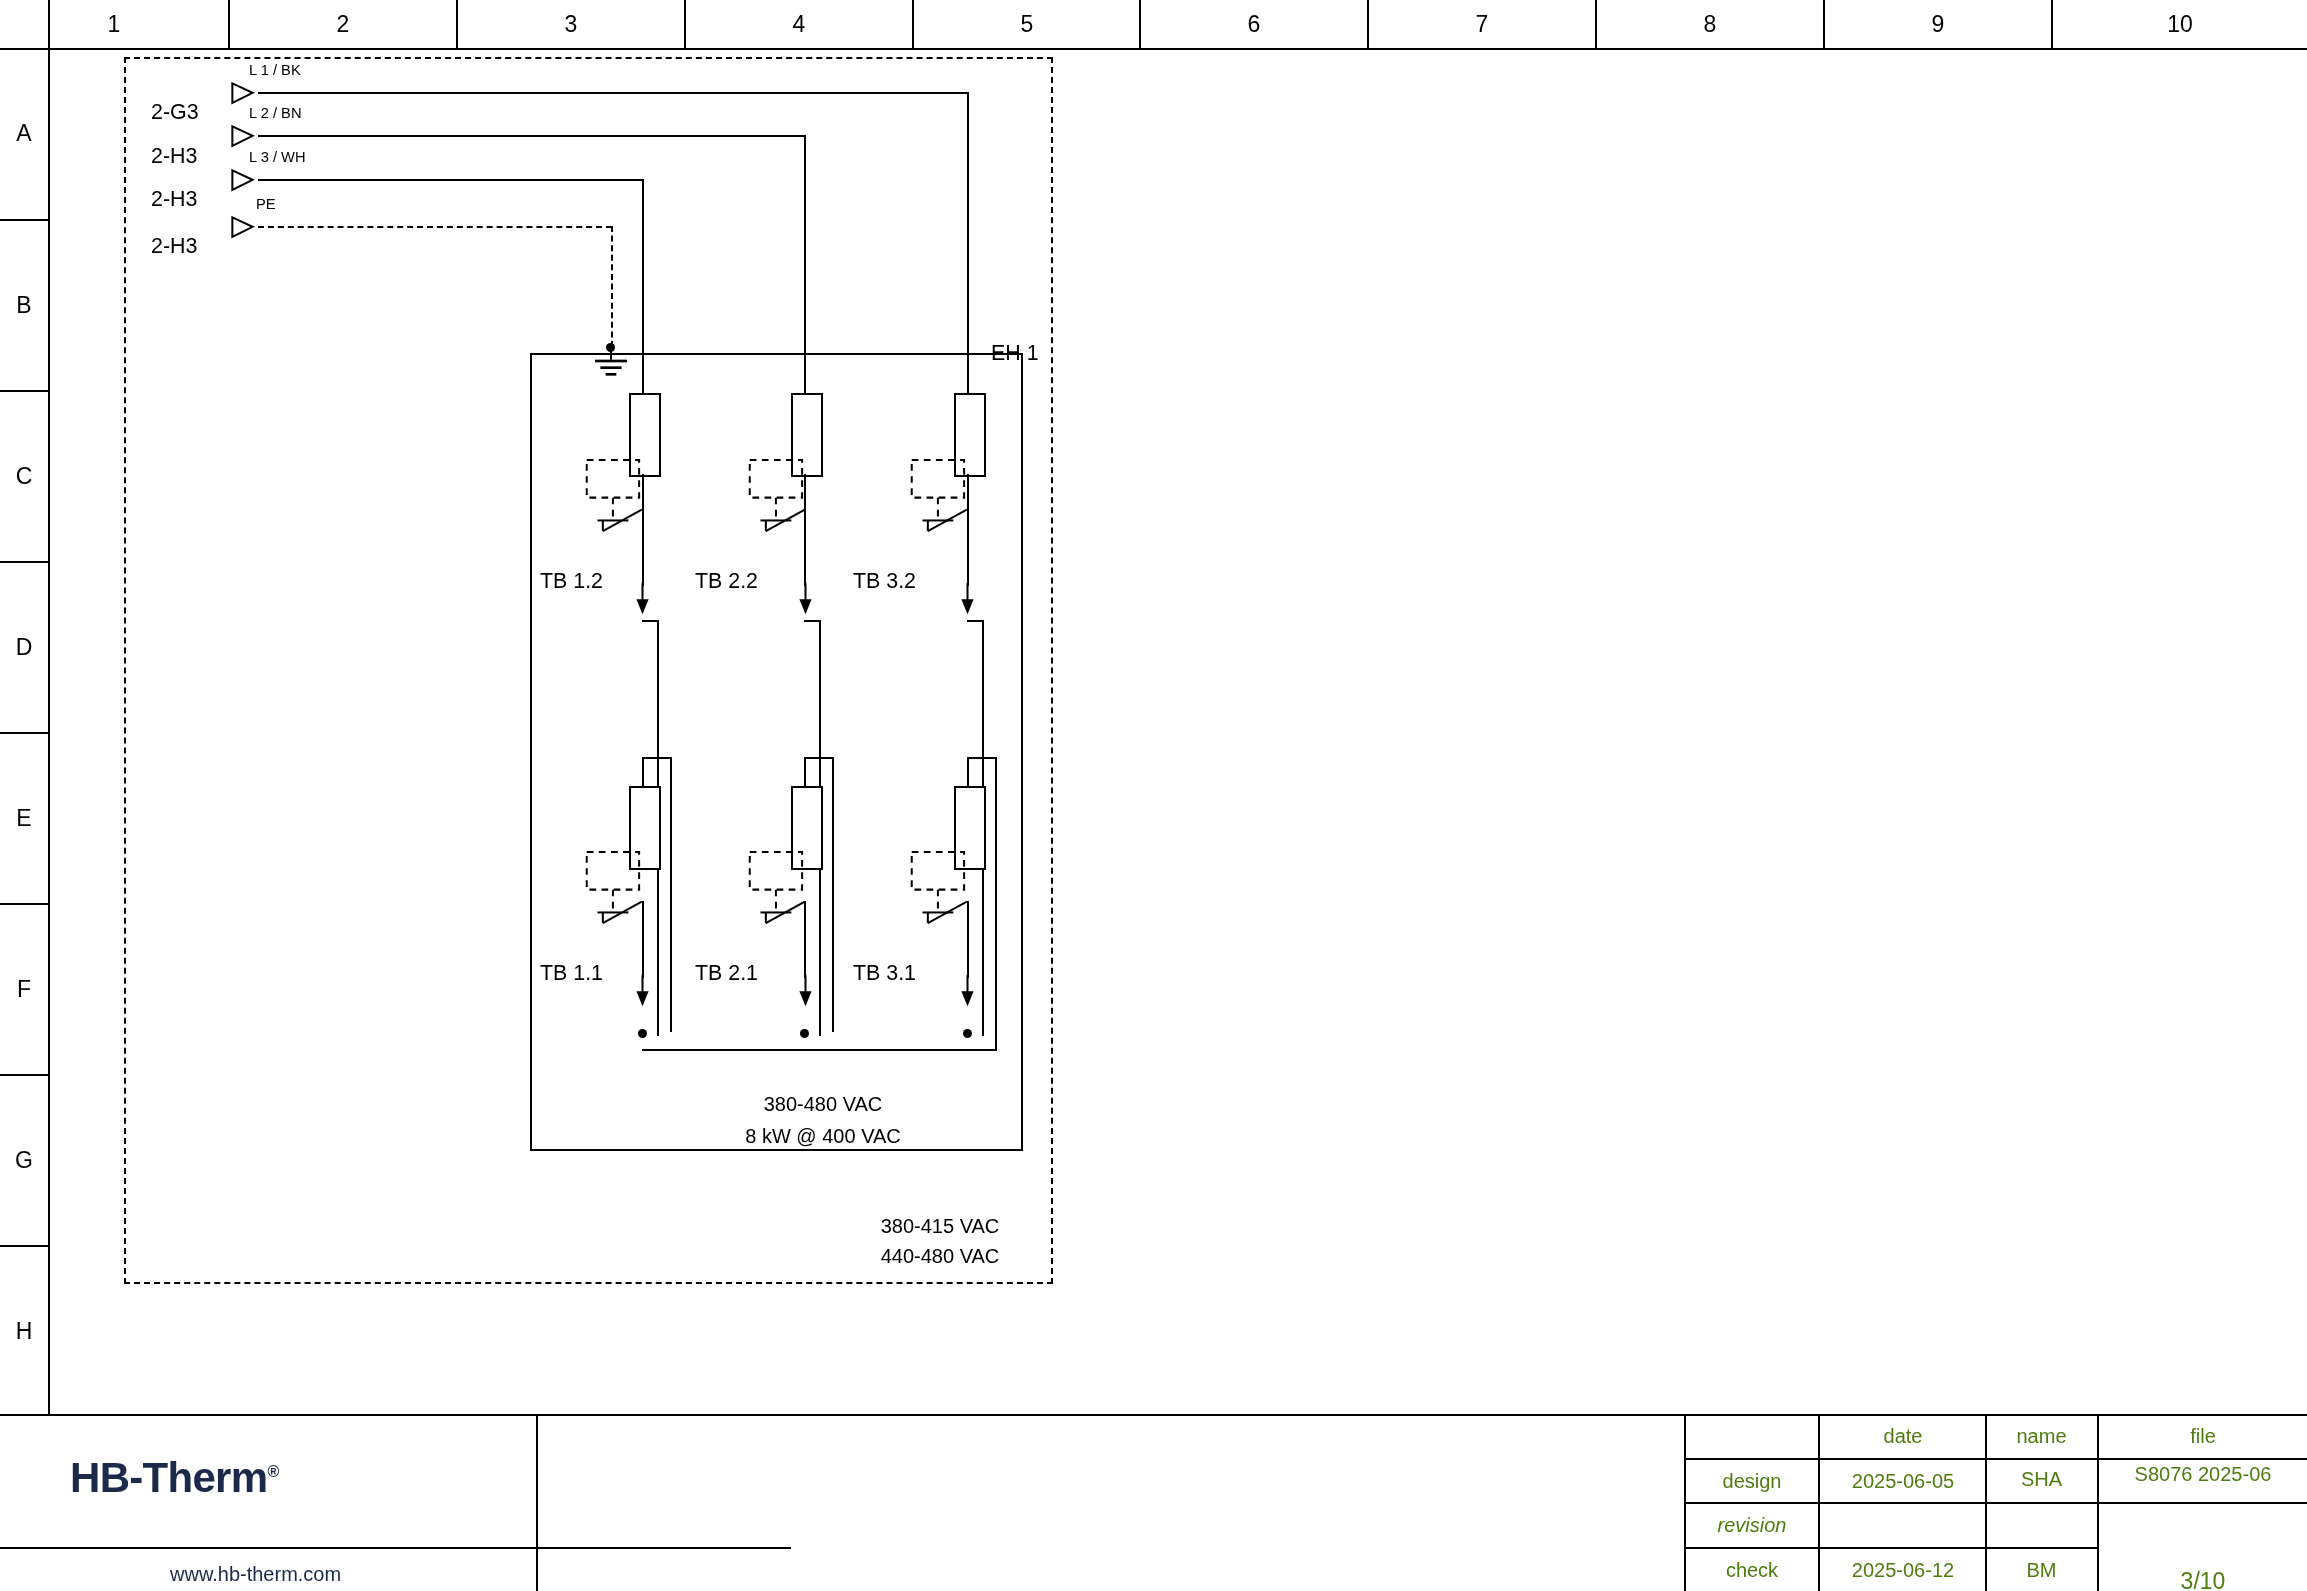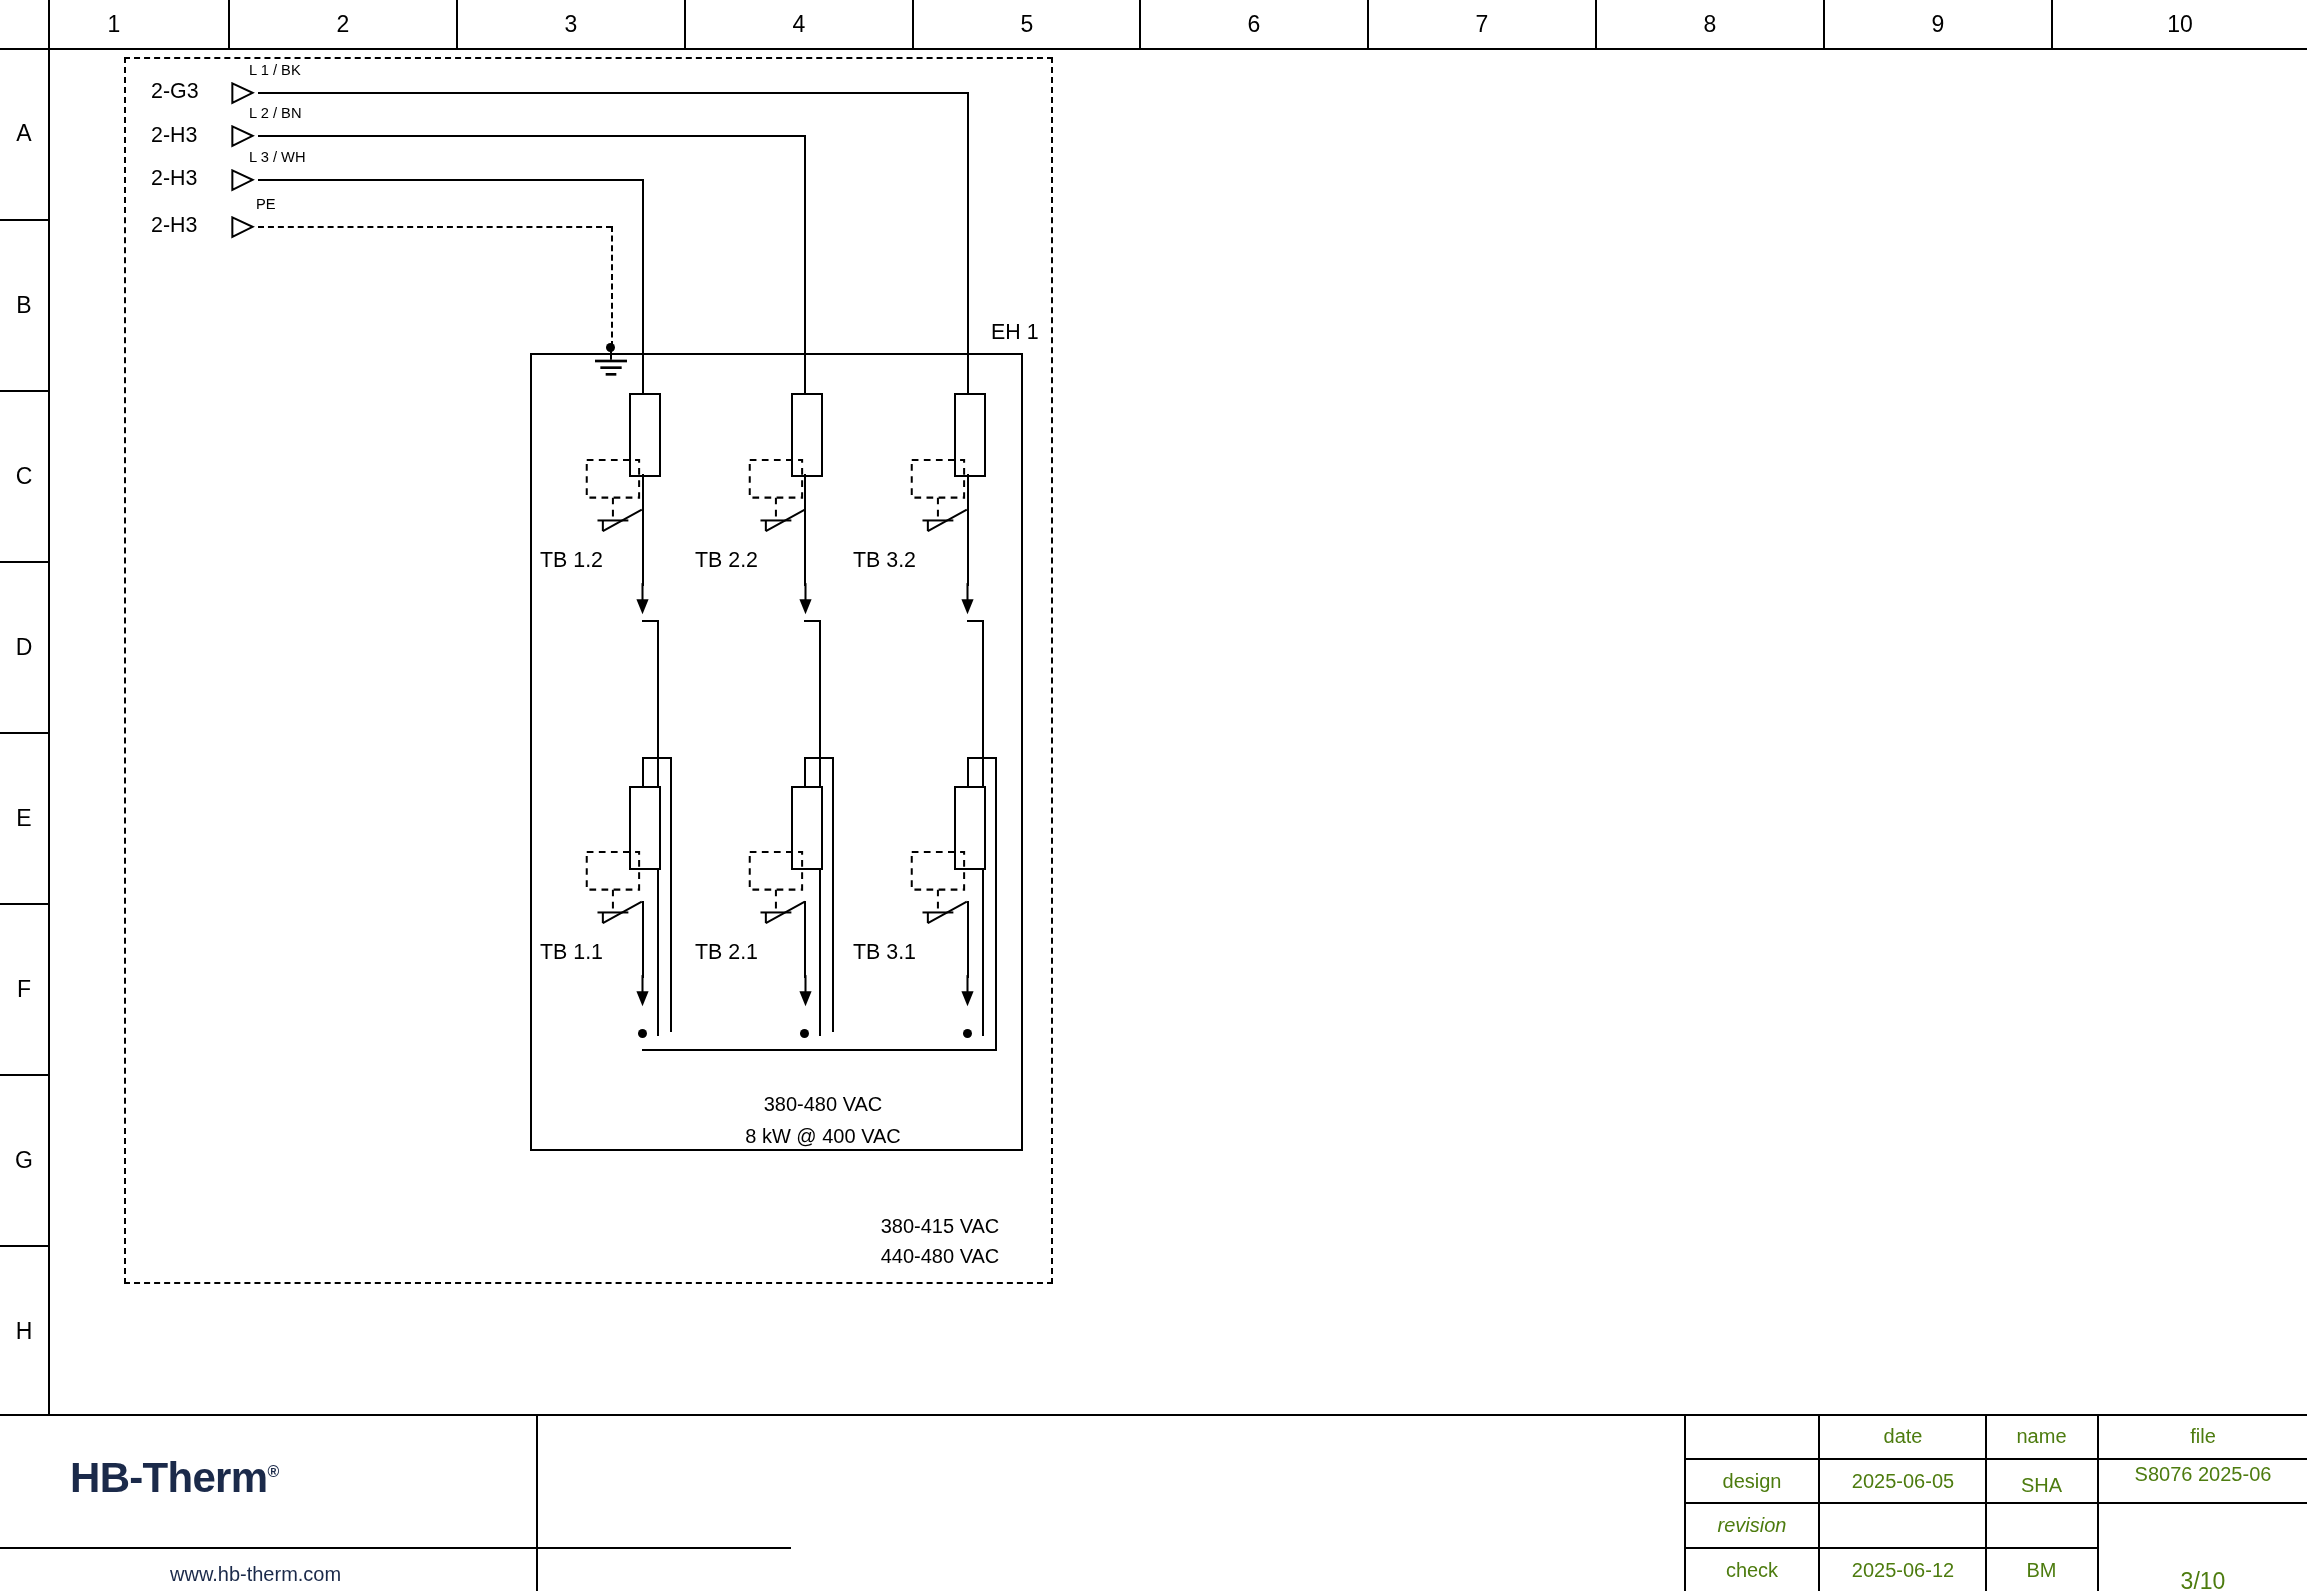--- a/index.html
+++ b/index.html
@@ -16,21 +16,21 @@
   .row-label{left:0;width:48px;}
 
   
   .ln{position:absolute;background:#000;}
   .h{height:2px;}
   .v{width:2px;}
   .dash-box{
     position:absolute;border:2px dashed #000;
   }
   .solid-box{position:absolute;border:2px solid #000;}
-  .txt{position:absolute;font-size:21.4px;white-space:nowrap;color:#000;}
+  .txt{position:absolute;font-size:21.4px;white-space:nowrap;color:#000;margin-top:21px;}
   .txt-sm{position:absolute;font-size:14.7px;white-space:nowrap;color:#000;}
   .txt-md{position:absolute;font-size:20px;white-space:nowrap;color:#000;}
 
   .resistor{position:absolute;border:2px solid #000;background:#fff;}
   .dot{position:absolute;width:9.4px;height:9.4px;border-radius:50%;background:#000;}
 
   .dashed-h{position:absolute;height:0;border-top:2px dashed #000;}
   .dashed-v{position:absolute;width:0;border-left:2px dashed #000;}
 
   
@@ -284,21 +284,21 @@
     </div>
     <div class="weburl" style="left:170px;top:149px;">www.hb-therm.com</div>
 
 
     <div class="tb-cell" style="left:1820px;top:0;width:166px;height:44px;">date</div>
     <div class="tb-cell" style="left:1987px;top:0;width:109px;height:44px;">name</div>
     <div class="tb-cell" style="left:2099px;top:0;width:208px;height:44px;">file</div>
 
     <div class="tb-cell" style="left:1686px;top:46px;width:132px;height:42px;">design</div>
     <div class="tb-cell" style="left:1820px;top:46px;width:166px;height:42px;">2025-06-05</div>
-    <div class="tb-cell" style="left:1987px;top:50px;width:109px;height:42px;">SHA</div>
+    <div class="tb-cell" style="left:1987px;top:44px;width:109px;height:42px;">SHA</div>
     <div class="tb-cell" style="left:2099px;top:46px;width:208px;height:29px;">S8076 2025-06</div>
 
     <div class="tb-cell" style="left:1686px;top:90px;width:132px;height:42px;font-style:italic;">revision</div>
     <div class="tb-cell" style="left:1820px;top:90px;width:166px;height:42px;"></div>
     <div class="tb-cell" style="left:1987px;top:90px;width:109px;height:42px;"></div>
 
     <div class="tb-cell" style="left:1686px;top:135px;width:132px;height:43px;">check</div>
     <div class="tb-cell" style="left:1820px;top:135px;width:166px;height:43px;">2025-06-12</div>
     <div class="tb-cell" style="left:1987px;top:135px;width:109px;height:43px;">BM</div>
 

